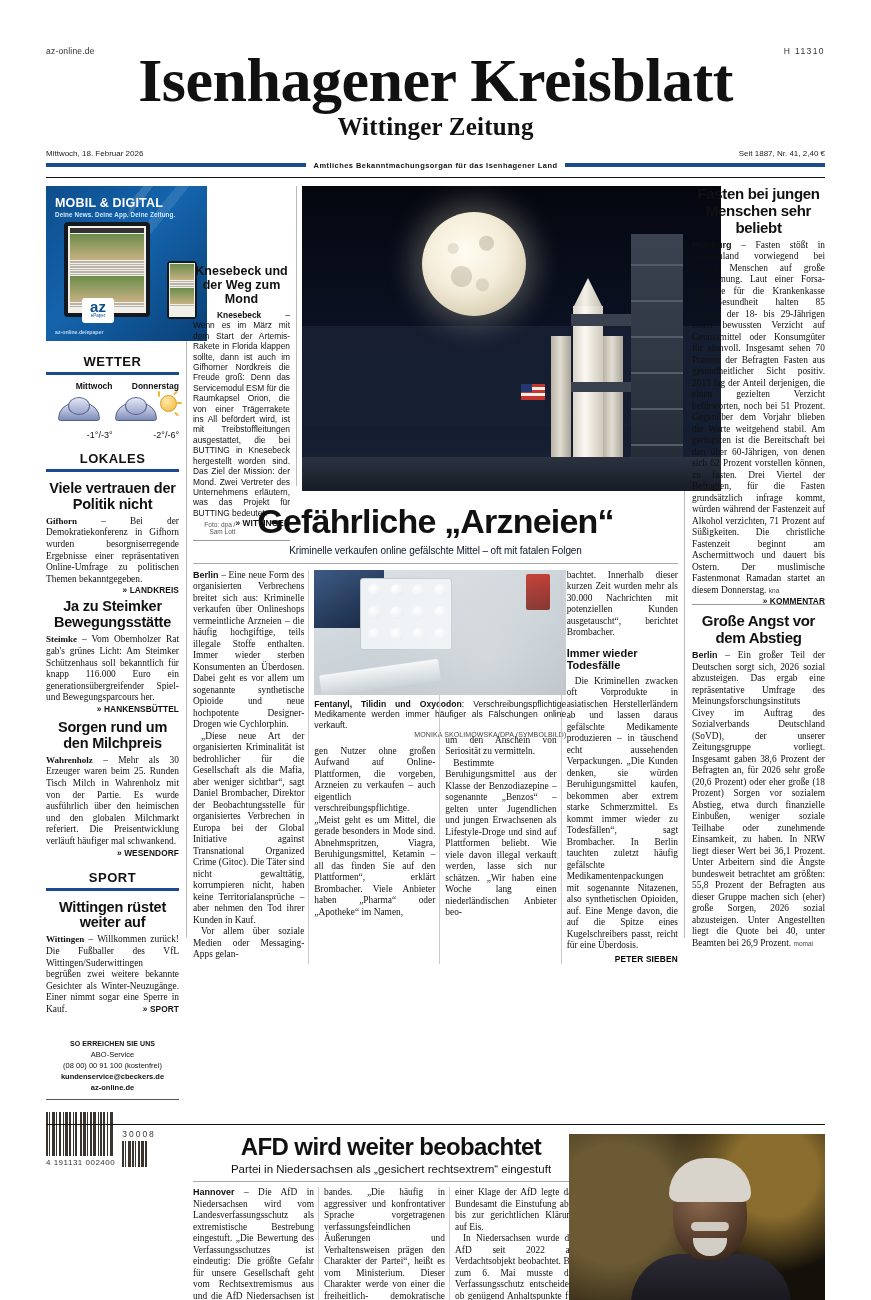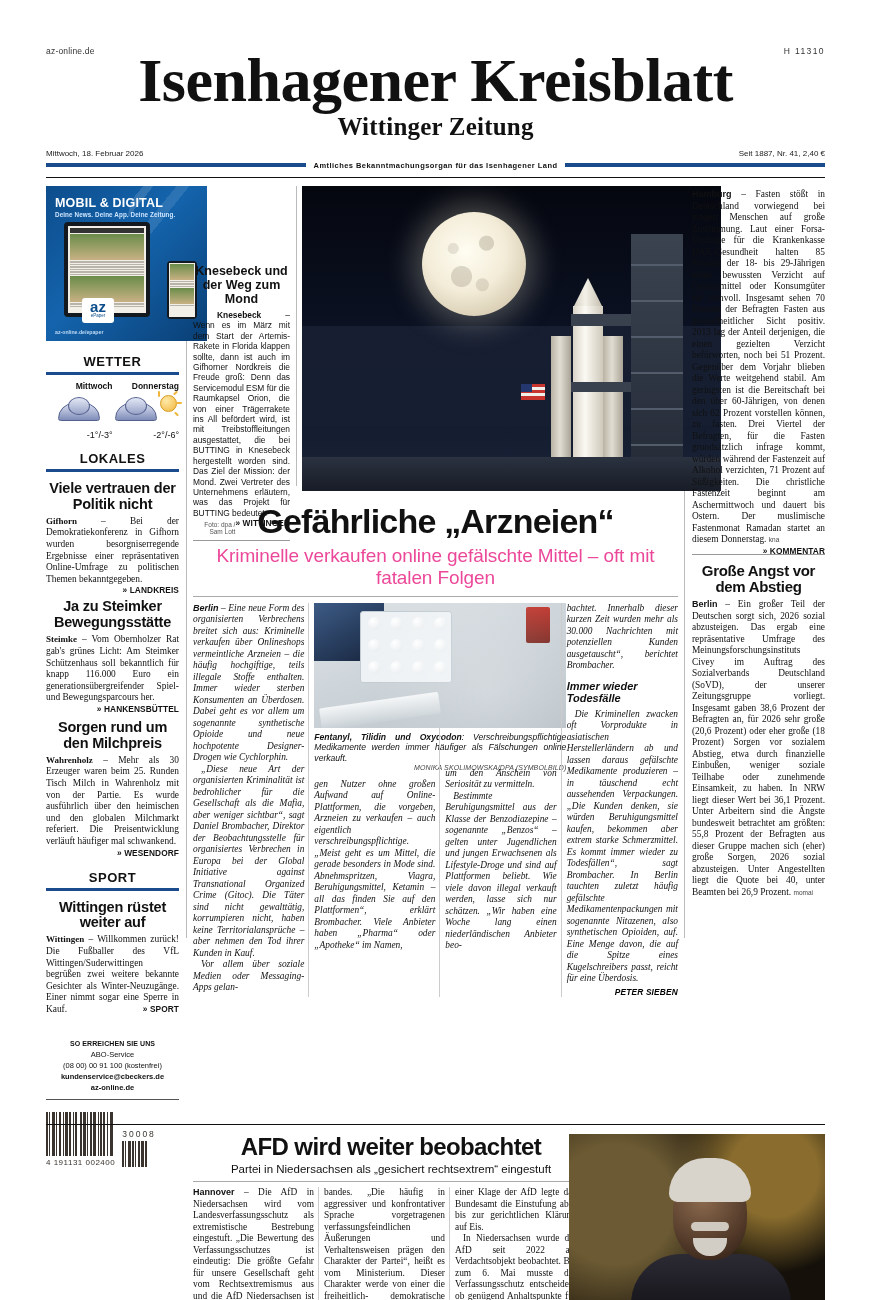--- a/index.html
+++ b/index.html
@@ -193,26 +193,26 @@
   .r-b { font-family:"Liberation Serif",serif; font-size:9.4px; line-height:11.5px;
          text-align:justify; color:#111; margin-top:3px; hyphens:auto; }
   .r-b b { font-family:"Liberation Sans",sans-serif; font-size:9px; }
   .kicker { font-family:"Liberation Sans",sans-serif; font-size:6.5px; color:#444; }
   .r-hr { height:1px; background:#999; margin:8px 0; }
 
   
   .lead { position:absolute; left:147px; right:147px; top:318px; }
   .lead-h { text-align:center; font-weight:bold; font-size:34px; line-height:1.05;
             color:#111; letter-spacing:-.8px; }
-  .lead-s { text-align:center; font-size:19px; color:#ec4899; margin-top:5px;
+  .lead-s { text-align:center; font-size:10px; color:#0f172a; margin-top:5px;
             letter-spacing:-.1px; }
   .lead-hr { height:1px; background:#aaa; margin-top:7px; }
 
   .lead-cols { display:flex; gap:10px; margin-top:6px; }
-  .lc { width:121px; position:relative;font-style:italic; }
+  .lc { width:121px; position:relative; }
   .lc .sep { position:absolute; right:-5px; top:0; bottom:0; width:1px; background:#ccc; }
   .body-txt { font-family:"Liberation Serif",serif; font-size:9.4px; line-height:11.5px;
               text-align:justify; color:#111; hyphens:auto; }
   .body-txt b { font-family:"Liberation Sans",sans-serif; font-size:9px; }
   .body-txt p { margin-bottom:0; text-indent:8px; }
   .body-txt p.first { text-indent:0; }
   .sub-h { font-weight:bold; font-size:11px; line-height:1.15; color:#111;
            margin:8px 0 4px 0; font-family:"Liberation Sans",sans-serif; }
   .byline { font-family:"Liberation Sans",sans-serif; font-weight:bold; font-size:8.3px;
             text-align:right; letter-spacing:.2px; margin-top:2px; }
@@ -487,20 +487,21 @@
         <div class="tb" style="top:102px"></div>
           <div class="tb" style="top:138px"></div>
         <div class="tb" style="top:174px"></div>
           <div class="tb" style="top:210px"></div>
       </div>
       <div class="ground"></div>
     </div>
 
     <div class="right-col">
       <div>
+        <div class="r-h">Fasten bei jungen Menschen sehr beliebt</div>
         <div class="r-b"><b>Hamburg</b><span> – Fasten stößt in Deutschland vorwiegend bei jungen Menschen auf große Zustimmung. Laut einer Forsa-Umfrage für die Krankenkasse DAK-Gesundheit halten 85 Prozent der 18- bis 29-Jährigen einen bewussten Verzicht auf Genussmittel oder Konsumgüter für sinnvoll. Insgesamt sehen 70 Prozent der Befragten Fasten aus gesundheitlicher Sicht positiv. 2013 lag der Anteil derjenigen, die einen gezielten Verzicht befürworten, noch bei 51 Prozent. Gegenüber dem Vorjahr blieben die Werte weitgehend stabil. Am geringsten ist die Bereitschaft bei den über 60-Jährigen, von denen sich 62 Prozent vorstellen können, zu fasten. Drei Viertel der Befragten, für die Fasten grundsätzlich infrage kommt, würden während der Fastenzeit auf Alkohol verzichten, 71 Prozent auf Süßigkeiten. Die christliche Fastenzeit beginnt am Aschermittwoch und dauert bis Ostern. Der muslimische Fastenmonat Ramadan startet an diesem Donnerstag.</span> <span class="kicker">kna</span> <span class="ref">» KOMMENTAR</span></div>
       </div>
       <div class="r-hr"></div>
       <div>
         <div class="r-h">Große Angst vor dem Abstieg</div>
         <div class="r-b"><b>Berlin</b><span> – Ein großer Teil der Deutschen sorgt sich, 2026 sozial abzusteigen. Das ergab eine repräsentative Umfrage des Meinungsforschungsinstituts Civey im Auftrag des Sozialverbands Deutschland (SoVD), der unserer Zeitungsgruppe vorliegt. Insgesamt gaben 38,6 Prozent der Befragten an, für 2026 sehr große (20,6 Prozent) oder eher große (18 Prozent) Sorgen vor sozialem Abstieg, etwa durch finanzielle Einbußen, weniger soziale Teilhabe oder zunehmende Einsamkeit, zu haben. In NRW liegt dieser Wert bei 36,1 Prozent. Unter Arbeitern sind die Ängste bundesweit betrachtet am größten: 55,8 Prozent der Befragten aus dieser Gruppe machen sich (eher) große Sorgen, 2026 sozial abzusteigen. Unter Angestellten liegt die Quote bei 40, unter Beamten bei 26,9 Prozent.</span> <span class="kicker">momai</span></div>
       </div>
     </div>
 
     <div class="lead">

